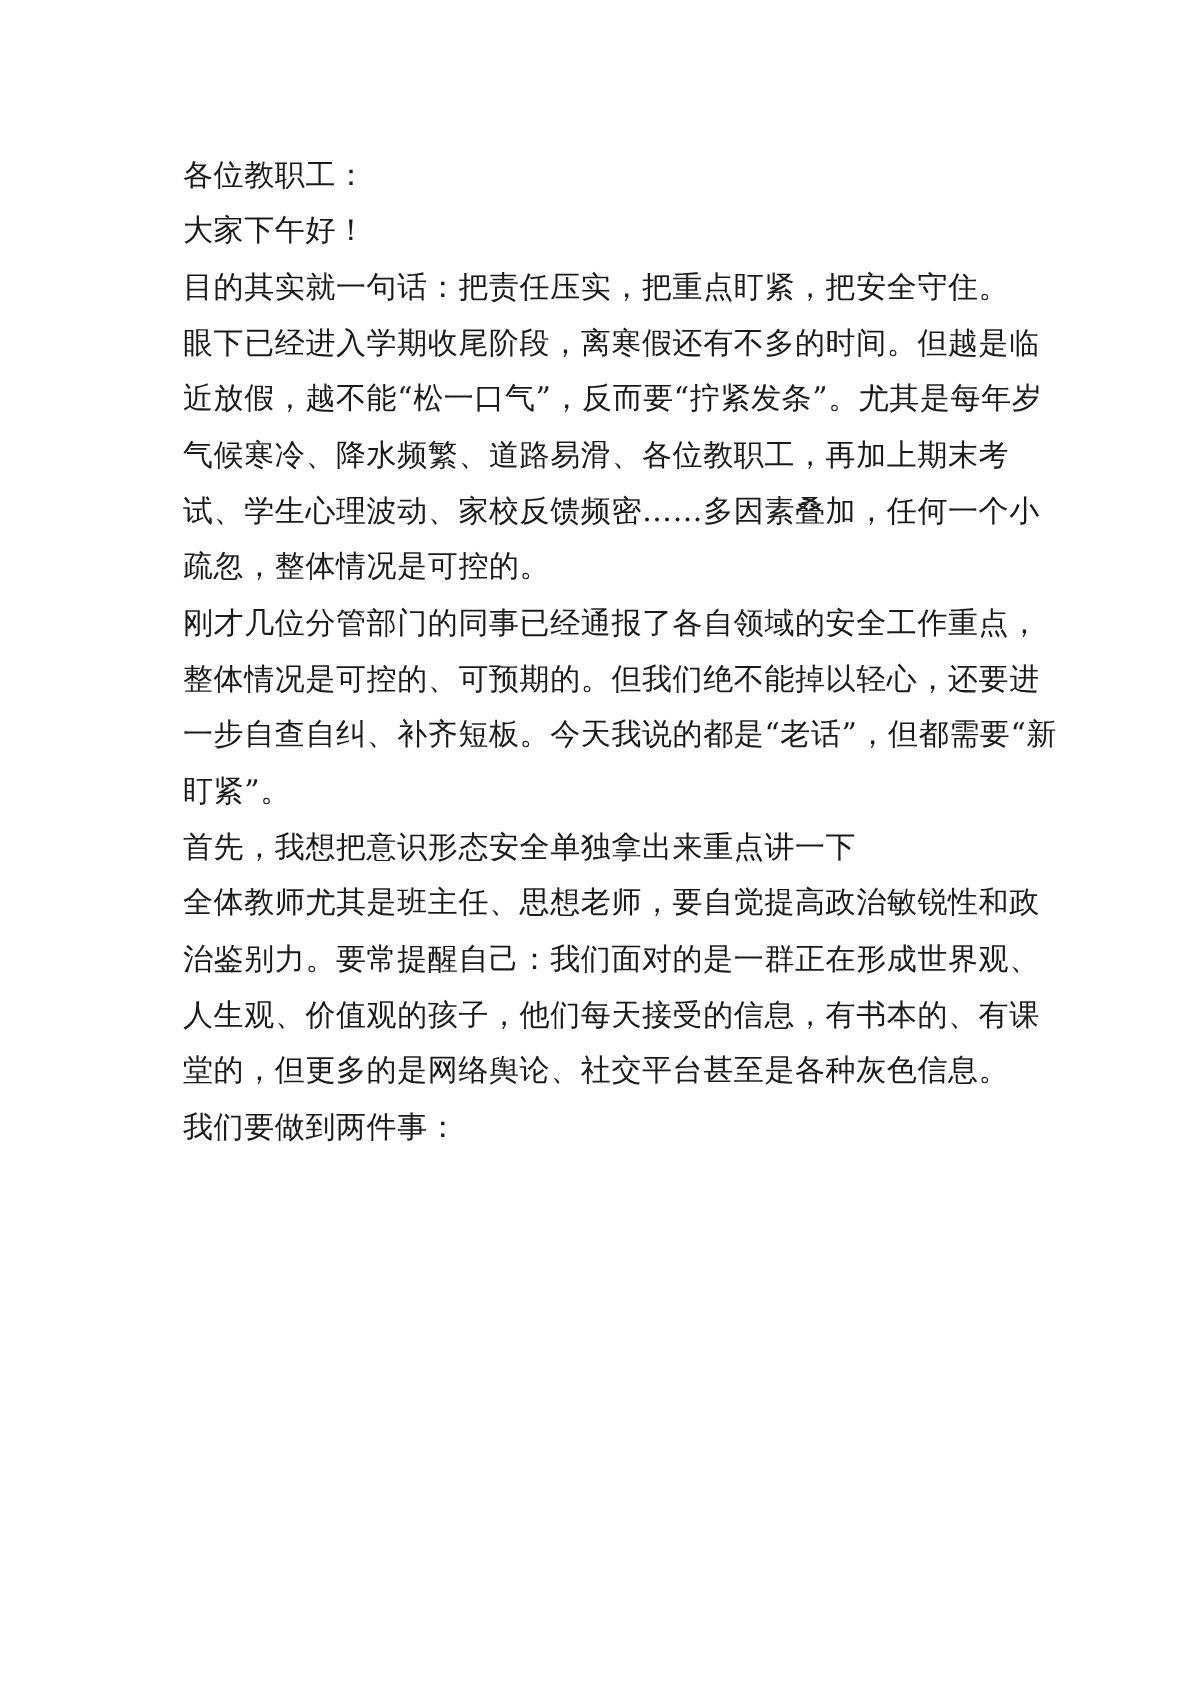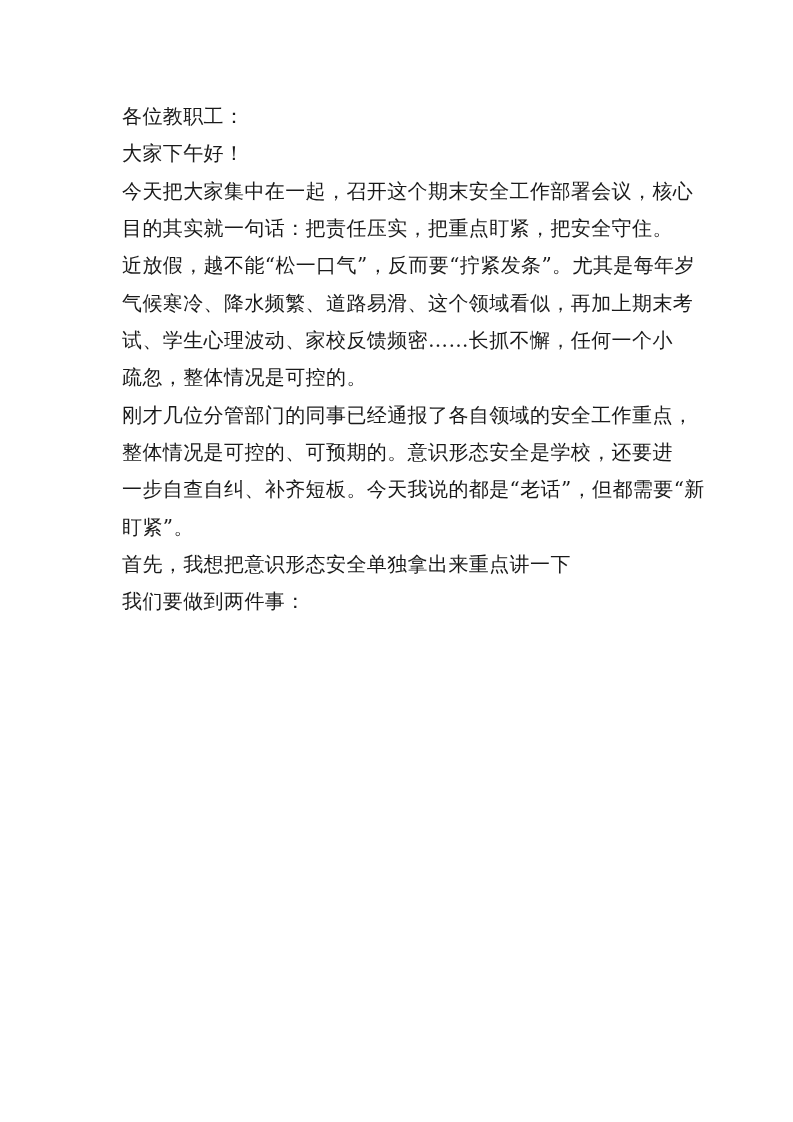--- a/index.html
+++ b/index.html
@@ -50,42 +50,48 @@
 
     <div class="para">
       <span class="line">各位教职工：</span>
     </div>
 
     <div class="para">
       <span class="line">大家下午好！</span>
     </div>
 
     <div class="para">
-      <span class="line">今天把大家集中在一起，召开这个期末安全工作部署会议，核心</span>
       <span class="line">目的其实就一句话：把责任压实，把重点盯紧，把安全守住。</span>
     </div>
 
     <div class="para">
+      <span class="line">眼下已经进入学期收尾阶段，离寒假还有不多的时间。但越是临</span>
       <span class="line">近放假，越不能“松一口气”，反而要“拧紧发条”。尤其是每年岁</span>
-      <span class="line">气候寒冷、降水频繁、道路易滑、这个领域看似，再加上期末考</span>
-      <span class="line">试、学生心理波动、家校反馈频密……长抓不懈，任何一个小</span>
+      <span class="line">气候寒冷、降水频繁、道路易滑、各位教职工，再加上期末考</span>
+      <span class="line">试、学生心理波动、家校反馈频密……多因素叠加，任何一个小</span>
       <span class="line">疏忽，整体情况是可控的。</span>
     </div>
 
     <div class="para">
       <span class="line">刚才几位分管部门的同事已经通报了各自领域的安全工作重点，</span>
-      <span class="line">整体情况是可控的、可预期的。意识形态安全是学校，还要进</span>
+      <span class="line">整体情况是可控的、可预期的。但我们绝不能掉以轻心，还要进</span>
       <span class="line">一步自查自纠、补齐短板。今天我说的都是“老话”，但都需要“新</span>
       <span class="line">盯紧”。</span>
     </div>
 
     <div class="para">
       <span class="line">首先，我想把意识形态安全单独拿出来重点讲一下</span>
     </div>
 
 
+    <div class="para">
+      <span class="line">全体教师尤其是班主任、思想老师，要自觉提高政治敏锐性和政</span>
+      <span class="line">治鉴别力。要常提醒自己：我们面对的是一群正在形成世界观、</span>
+      <span class="line">人生观、价值观的孩子，他们每天接受的信息，有书本的、有课</span>
+      <span class="line">堂的，但更多的是网络舆论、社交平台甚至是各种灰色信息。</span>
+    </div>
 
     <div class="para">
       <span class="line">我们要做到两件事：</span>
     </div>
 
   </div>
 </div>
 
 </body></html>

